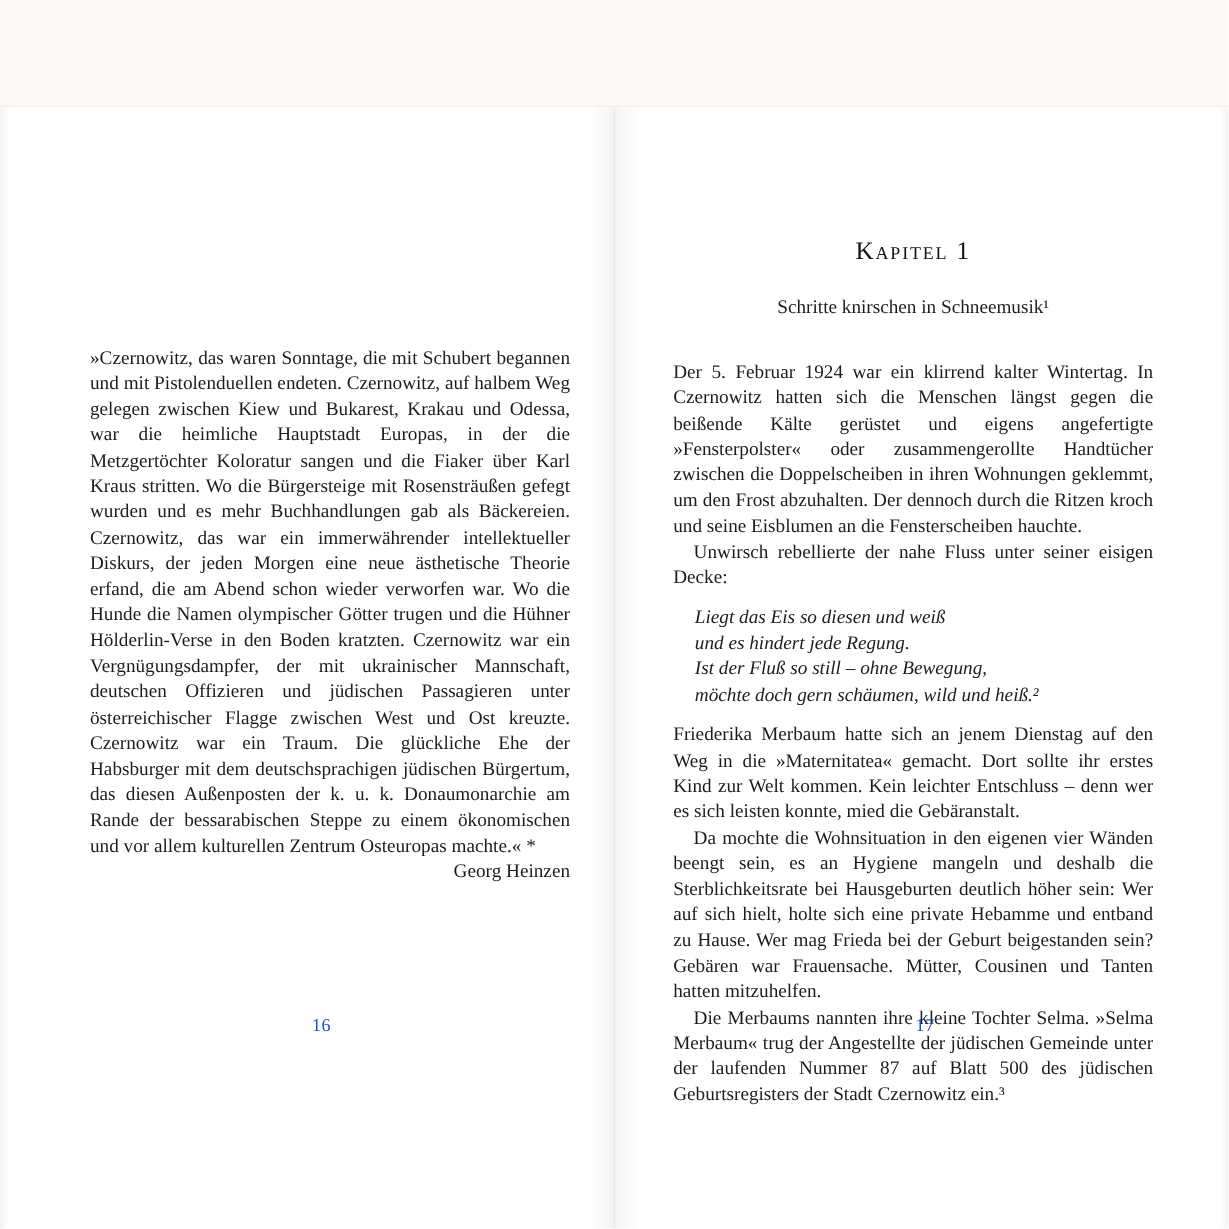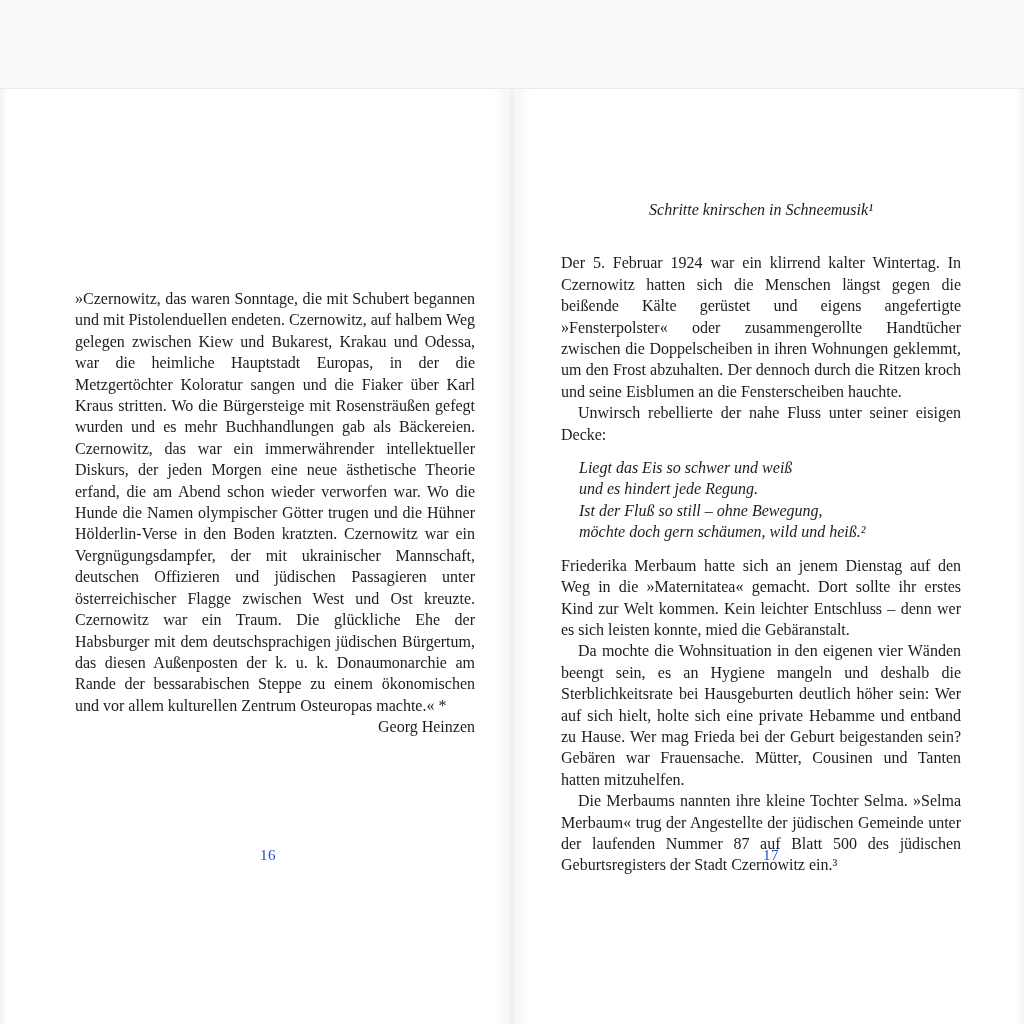--- a/index.html
+++ b/index.html
@@ -86,21 +86,20 @@
     text-align: center;
     font-variant: small-caps;
     font-size: 21px;
     letter-spacing: 1.5px;
     font-weight: 400;
     color: #141414;
   }
   .chapter-subtitle {
     margin: 0 0 32px 0;
     text-align: center;
-    font-style: italic;
     font-size: 16px;
   }
 
   .body-para {
     margin: 0;
   }
   .body-para.indent {
     text-indent: 17px;
   }
 
@@ -137,27 +136,28 @@
     <div class="page left">
       <div class="textblock left-text" style="top:199px;">
         <p class="quote-para">»Czernowitz, das waren Sonntage, die mit Schubert begannen und mit Pistolenduellen endeten. Czernowitz, auf halbem Weg gelegen zwischen Kiew und Bukarest, Krakau und Odessa, war die heimliche Hauptstadt Europas, in der die Metzgertöchter Koloratur sangen und die Fiaker über Karl Kraus stritten. Wo die Bürgersteige mit Rosensträußen gefegt wurden und es mehr Buchhandlungen gab als Bäckereien. Czernowitz, das war ein immerwährender intellektueller Diskurs, der jeden Morgen eine neue ästhetische Theorie erfand, die am Abend schon wieder verworfen war. Wo die Hunde die Namen olympischer Götter trugen und die Hühner Hölderlin-Verse in den Boden kratzten. Czernowitz war ein Vergnügungsdampfer, der mit ukrainischer Mannschaft, deutschen Offizieren und jüdischen Passagieren unter österreichischer Flagge zwischen West und Ost kreuzte. Czernowitz war ein Traum. Die glückliche Ehe der Habsburger mit dem deutschsprachigen jüdischen Bürgertum, das diesen Außenposten der k. u. k. Donaumonarchie am Rande der bessarabischen Steppe zu einem ökonomischen und vor allem kulturellen Zentrum Osteuropas machte.« *</p>
         <p class="attribution">Georg Heinzen</p>
       </div>
       <div class="page-number left-num">16</div>
     </div>
 
     <div class="page right">
       <div class="textblock right-text" style="left:49px; top:110px; position:absolute;">
+        <h1 class="chapter-heading">Kapitel 1</h1>
         <p class="chapter-subtitle">Schritte knirschen in Schneemusik¹</p>
 
         <p class="body-para">Der 5. Februar 1924 war ein klirrend kalter Wintertag. In Czernowitz hatten sich die Menschen längst gegen die beißende Kälte gerüstet und eigens angefertigte »Fensterpolster« oder zusammengerollte Handtücher zwischen die Doppelscheiben in ihren Wohnungen geklemmt, um den Frost abzuhalten. Der dennoch durch die Ritzen kroch und seine Eisblumen an die Fensterscheiben hauchte.</p>
         <p class="body-para indent">Unwirsch rebellierte der nahe Fluss unter seiner eisigen Decke:</p>
 
         <div class="poem">
-          <p class="poem-line">Liegt das Eis so schwer und weiß</p>
+          <p class="poem-line">Liegt das Eis so diesen und weiß</p>
           <p class="poem-line">und es hindert jede Regung.</p>
           <p class="poem-line">Ist der Fluß so still – ohne Bewegung,</p>
           <p class="poem-line">möchte doch gern schäumen, wild und heiß.²</p>
         </div>
 
         <p class="body-para">Friederika Merbaum hatte sich an jenem Dienstag auf den Weg in die »Maternitatea« gemacht. Dort sollte ihr erstes Kind zur Welt kommen. Kein leichter Entschluss – denn wer es sich leisten konnte, mied die Gebäranstalt.</p>
         <p class="body-para indent">Da mochte die Wohnsituation in den eigenen vier Wänden beengt sein, es an Hygiene mangeln und deshalb die Sterblichkeitsrate bei Hausgeburten deutlich höher sein: Wer auf sich hielt, holte sich eine private Hebamme und entband zu Hause. Wer mag Frieda bei der Geburt beigestanden sein? Gebären war Frauensache. Mütter, Cousinen und Tanten hatten mitzuhelfen.</p>
         <p class="body-para indent">Die Merbaums nannten ihre kleine Tochter Selma. »Selma Merbaum« trug der Angestellte der jüdischen Gemeinde unter der laufenden Nummer 87 auf Blatt 500 des jüdischen Geburtsregisters der Stadt Czernowitz ein.³</p>
       </div>
       <div class="page-number right-num">17</div>

